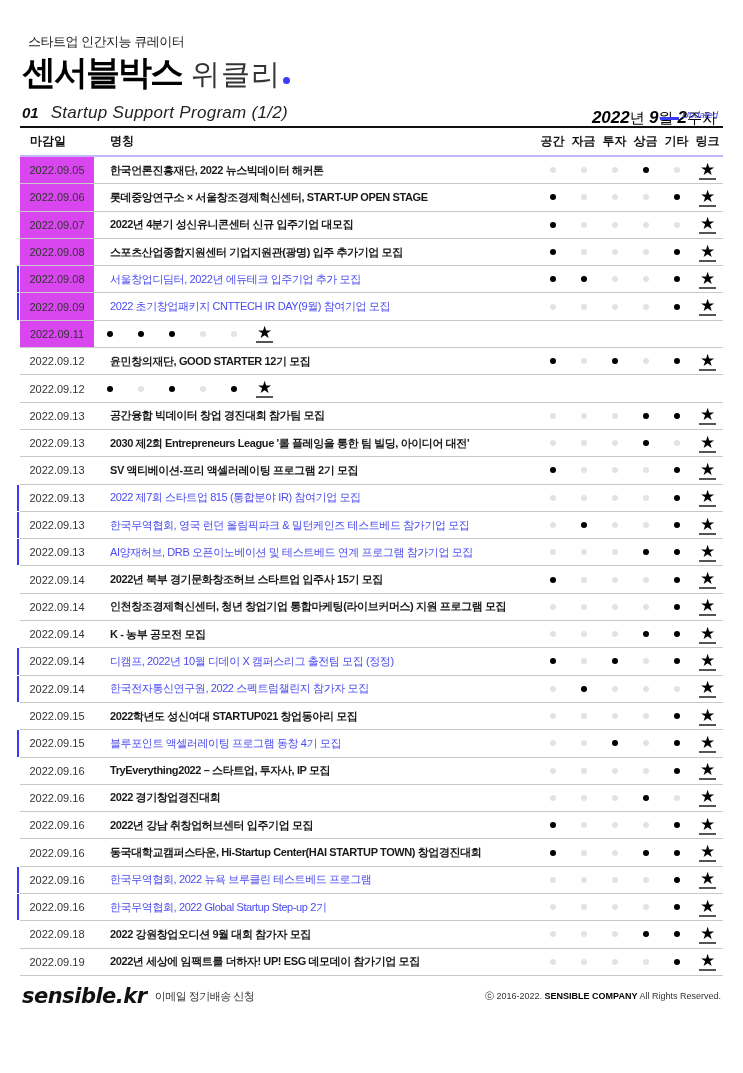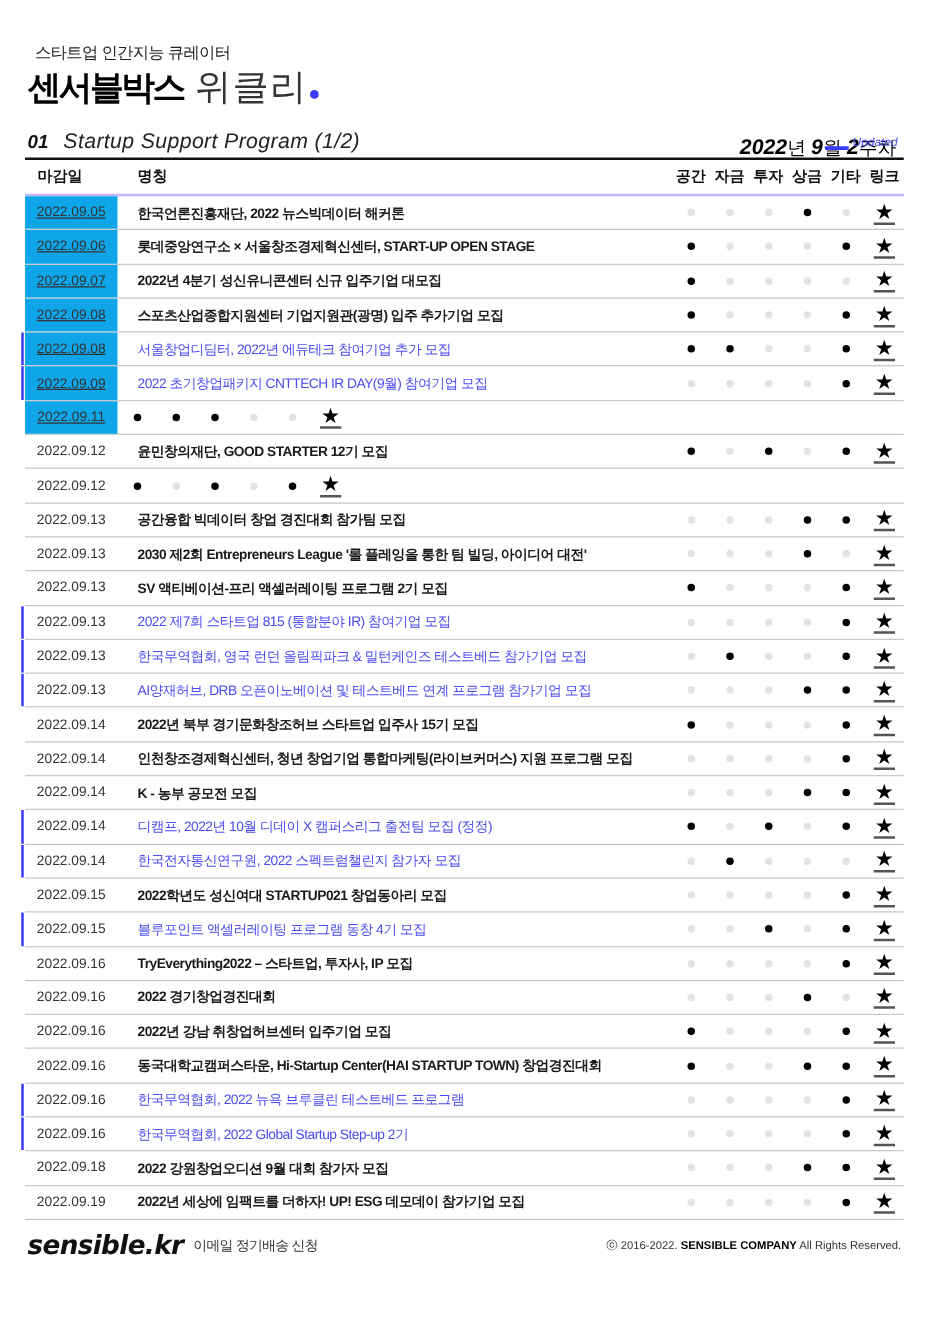--- a/index.html
+++ b/index.html
@@ -1,21 +1,21 @@
 <!DOCTYPE html>
 <html><head>
 <meta charset="utf-8">
 <style>
   * { box-sizing: border-box; margin: 0; padding: 0; }
   html, body { width: 743px; height: 1073px; background: #ffffff; }
   body { font-family: "Liberation Sans", "DejaVu Sans", sans-serif; color: #111; position: relative; overflow: hidden; }
 
   .subtitle { position: absolute; left: 28px; top: 33px; font-size: 13px; color: #222; letter-spacing: -0.5px; }
   .brand { position: absolute; left: 22px; top: 50px; display: flex; align-items: baseline; }
-  .brand-bold { font-size: 27px; font-weight: 900; letter-spacing: -2px; color: #000; font-family: "DejaVu Sans", sans-serif; }
+  .brand-bold { font-size: 34px; font-weight: 900; letter-spacing: -2px; color: #000; font-family: "DejaVu Sans", sans-serif; }
   .brand-light { font-size: 29px; font-weight: 300; color: #333; margin-left: 9px; letter-spacing: 1px; font-family: "DejaVu Sans", sans-serif; }
   .brand-dot { width: 7px; height: 7px; border-radius: 50%; background: #3b3bf5; display: inline-block; margin-left: 2px; }
   .issue { position: absolute; right: 26px; top: 68px; font-size: 15px; color: #000; margin-top: 40px; }
   .issue b { font-style: italic; font-weight: 900; font-size: 17px; }
 
   .section-head { position: absolute; left: 22px; top: 103px; display: flex; align-items: baseline; }
   .sec-num { font-weight: 900; font-style: italic; font-size: 15px; margin-right: 12px; }
   .sec-title { font-style: italic; font-size: 17px; color: #222; font-weight: 300; letter-spacing: 0.3px; }
   .legend { position: absolute; right: 25px; top: 109px; display: flex; align-items: flex-end; font-size: 9.5px; font-style: italic; color: #4a4af0; }
   .legend-bar { width: 19px; height: 3px; background: #3b3bf5; margin-right: 3px; }
@@ -23,21 +23,21 @@
   .table { position: absolute; left: 20px; top: 126px; width: 703px; border-top: 2px solid #111; }
   .thead { display: flex; height: 29px; align-items: center; border-bottom: 2px solid #c4b5fd; font-size: 12px; font-weight: bold; }
   .th-date { width: 74px; padding-left: 10px; }
   .th-name { flex: 1; padding-left: 16px; }
   .th-cat { width: 31px; text-align: center; }
   .th-link { width: 31px; text-align: center; }
 
   .row { display: flex; height: 27.3px; align-items: center; border-bottom: 1.3px solid #c8c8c8; position: relative; }
   .row.updated::before { content: ""; position: absolute; left: -3px; top: 0; bottom: 0; width: 2px; background: #3b3bf5; }
   .date { width: 74px; height: 100%; display: flex; align-items: center; justify-content: center; font-size: 11px; color: #333; }
-  .row.hl .date { background: #0ea5e9; text-decoration: underline; }
+  .row.hl .date { background: #d946ef; }
   .name { flex: 1; padding-left: 16px; font-size: 11px; font-weight: bold; color: #1a1a1a; letter-spacing: -0.4px; white-space: nowrap; overflow: hidden; }
   .row.updated .name { color: #4a4af0; font-weight: normal; }
   .cat { width: 31px; display: flex; justify-content: center; align-items: center; }
   .dot { width: 6px; height: 6px; border-radius: 50%; background: #e3e3e3; }
   .dot.on { background: #000; }
   .link { width: 31px; display: flex; justify-content: center; align-items: center; }
   .star { font-size: 17px; line-height: 1; color: #000; border-bottom: 2px solid #555; padding: 0 1px; }
 
   .footer { position: absolute; left: 22px; right: 22px; top: 984px; display: flex; align-items: center; }
   .foot-logo { font-weight: 900; font-style: italic; font-size: 21px; letter-spacing: -0.5px; font-family: "DejaVu Sans", sans-serif; }
@@ -162,21 +162,21 @@
         </div>
         <div class="cat">
           <span class="dot on"></span>
         </div>
         <div class="link">
           <span class="star">★</span>
         </div>
       </div>
       <div class="row hl updated">
         <div class="date">2022.09.08</div>
-        <div class="name">서울창업디딤터, 2022년 에듀테크 참여기업 추가 모집</div>
+        <div class="name">서울창업디딤터, 2022년 에듀테크 입주기업 추가 모집</div>
         <div class="cat">
           <span class="dot on"></span>
         </div>
         <div class="cat">
           <span class="dot on"></span>
         </div>
         <div class="cat">
           <span class="dot"></span>
         </div>
         <div class="cat">

